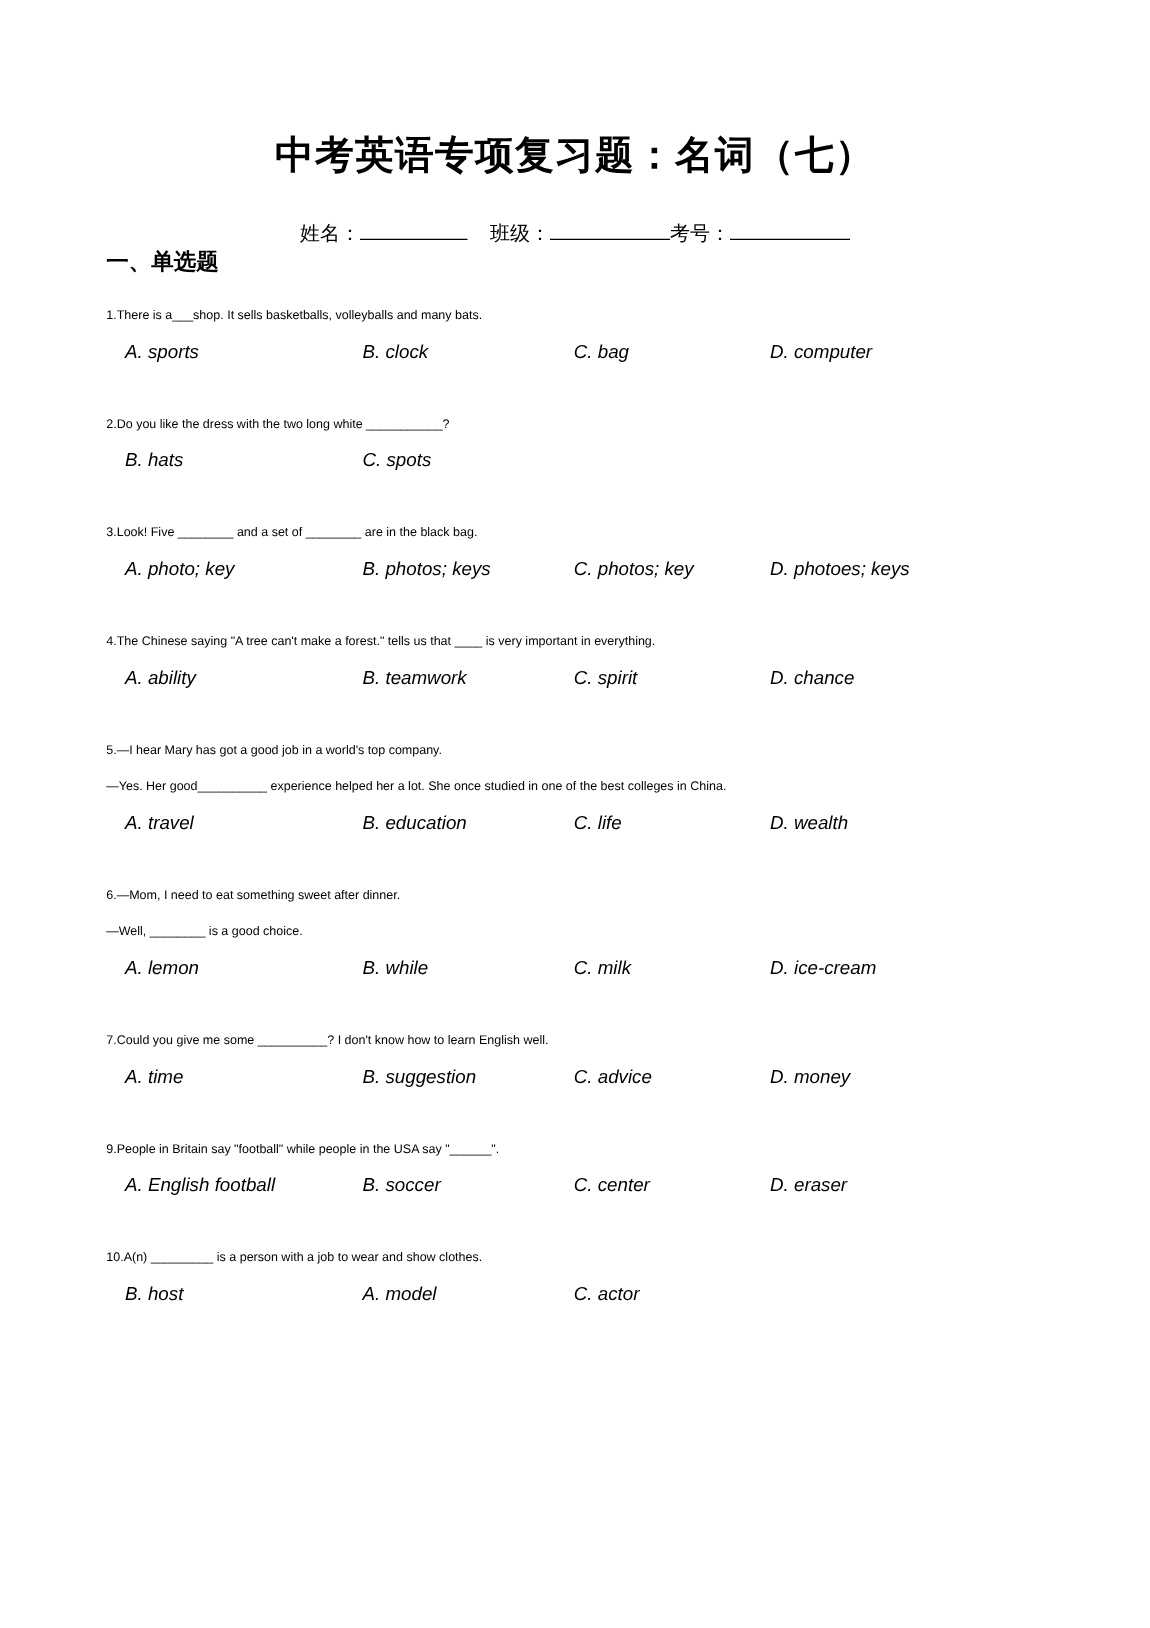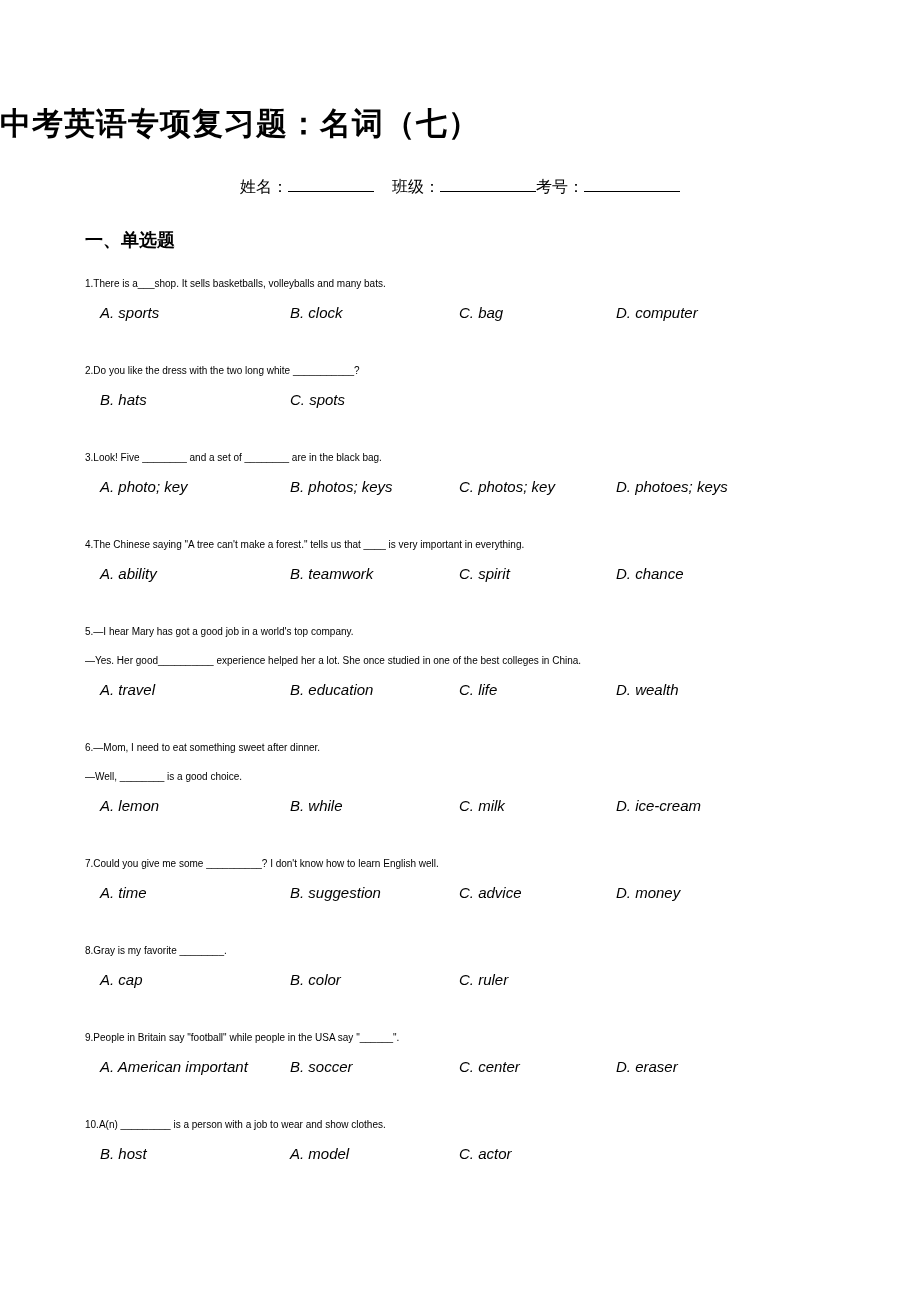--- a/index.html
+++ b/index.html
@@ -11,20 +11,21 @@
   body {
     width: 920px;
     height: 1302px;
     position: relative;
     font-family: "Liberation Sans", sans-serif;
     overflow: hidden;
   }
   .page-title {
     margin: 0;
     padding-top: 104px;
+    text-align: center;
     font-family: "Liberation Serif", serif;
     font-size: 31px;
     font-weight: bold;
     letter-spacing: 1px;
     line-height: 40px;
   }
   .meta-line {
     margin-top: 32px;
     text-align: center;
     font-family: "Liberation Serif", serif;
@@ -38,21 +39,20 @@
     height: 15px;
     border-bottom: 1.6px solid #000;
     vertical-align: baseline;
   }
   .blank-name  { width: 86px; margin-right: 18px; }
   .blank-class { width: 96px; margin-right: 0; }
   .blank-exam  { width: 96px; }
   .content {
     padding-left: 85px;
     padding-right: 20px;
-    margin-top: 31px;
   }
   .section-heading {
     margin: 0 0 19px 0;
     font-family: "Liberation Serif", serif;
     font-size: 18px;
     font-weight: bold;
     line-height: 20px;
   }
   .question { margin-bottom: 29px; }
   .stem {
@@ -147,33 +147,25 @@
   <div class="question">
     <p class="stem">7.Could you give me some __________? I don't know how to learn English well.</p>
     <div class="options">
       <span class="opt">A. time</span>
       <span class="opt">B. suggestion</span>
       <span class="opt">C. advice</span>
       <span class="opt">D. money</span>
     </div>
   </div>
 
-  <div class="question">
-    <p class="stem">8.Gray is my favorite ________.</p>
-    <div class="options">
-      <span class="opt">A. cap</span>
-      <span class="opt">B. color</span>
-      <span class="opt">C. ruler</span>
-    </div>
-  </div>
 
   <div class="question">
     <p class="stem">9.People in Britain say "football" while people in the USA say "______".</p>
     <div class="options">
-      <span class="opt">A. American important</span>
+      <span class="opt">A. English football</span>
       <span class="opt">B. soccer</span>
       <span class="opt">C. center</span>
       <span class="opt">D. eraser</span>
     </div>
   </div>
 
   <div class="question">
     <p class="stem">10.A(n) _________  is a person with a job to wear and show clothes.</p>
     <div class="options">
       <span class="opt">B. host</span>

